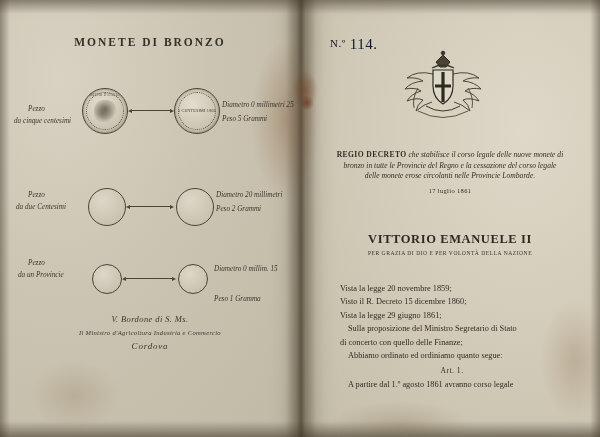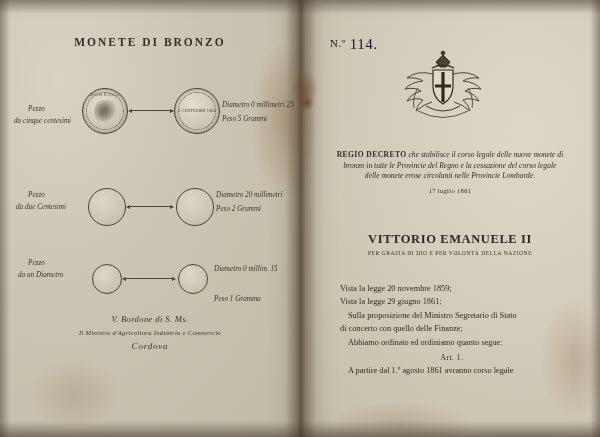--- a/index.html
+++ b/index.html
@@ -316,21 +316,21 @@
     <div class="coin" style="left:88px;top:188px;width:36px;height:36px;"></div>
     <div class="connector" style="left:130px;top:206px;width:40px;"></div>
     <div class="coin" style="left:176px;top:188px;width:36px;height:36px;"></div>
 
     <div class="coin-label" style="left:216px;top:190px;">Diametro 20 millimetri</div>
     <div class="coin-label" style="left:216px;top:204px;">Peso 2 Grammi</div>
   </div>
 
   <div class="coin-row" style="top:0;">
     <div class="coin-label" style="left:28px;top:258px;">Pezzo</div>
-    <div class="coin-label" style="left:18px;top:270px;">da un Diametro</div>
+    <div class="coin-label" style="left:18px;top:270px;">da un Provincie</div>
 
     <div class="coin" style="left:92px;top:264px;width:28px;height:28px;"></div>
     <div class="connector" style="left:126px;top:278px;width:46px;"></div>
     <div class="coin" style="left:178px;top:264px;width:28px;height:28px;"></div>
 
     <div class="coin-label" style="left:214px;top:264px;">Diametro 0 millim. 15</div>
     <div class="coin-label" style="left:214px;top:278px;margin-top:16px;">Peso 1 Gramma</div>
   </div>
 
   <div class="signature-block" style="top:314px;">
@@ -370,20 +370,21 @@
     <b>REGIO DECRETO</b>
     <span>che stabilisce il corso legale delle nuove monete di bronzo in tutte le Provincie del Regno e la cessazione del corso legale delle monete erose circolanti nelle Provincie Lombarde.</span>
     <span class="date">17 luglio 1861</span>
   </div>
 
   <div class="king-name">VITTORIO EMANUELE II</div>
   <div class="king-sub1">PER GRAZIA DI DIO E PER VOLONTÀ DELLA NAZIONE</div>
 
   <div class="body-text">
     <span class="ln">Vista la legge 20 novembre 1859;</span>
+    <span class="ln">Visto il R. Decreto 15 dicembre 1860;</span>
     <span class="ln">Vista la legge 29 giugno 1861;</span>
     <span class="ln indent">Sulla proposizione del Ministro Segretario di Stato</span>
     <span class="ln">di concerto con quello delle Finanze;</span>
     <span class="ln indent">Abbiamo ordinato ed ordiniamo quanto segue:</span>
     <span class="art">Art. 1.</span>
     <span class="ln indent">A partire dal 1.º agosto 1861 avranno corso legale</span>
   </div>
 
 </div>
 

